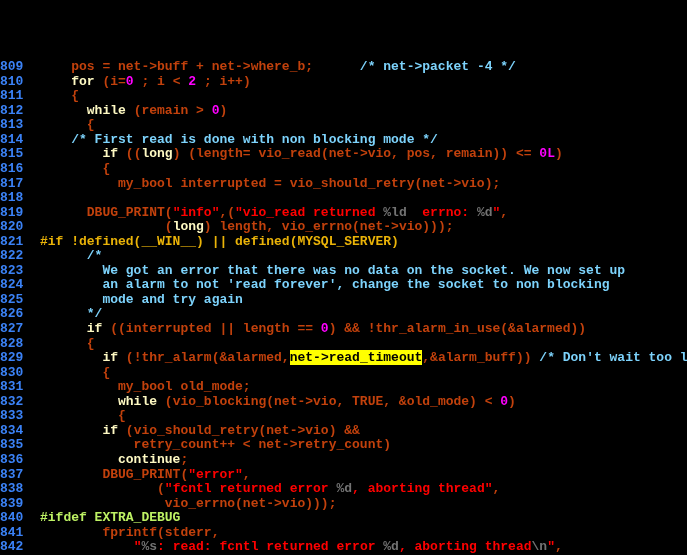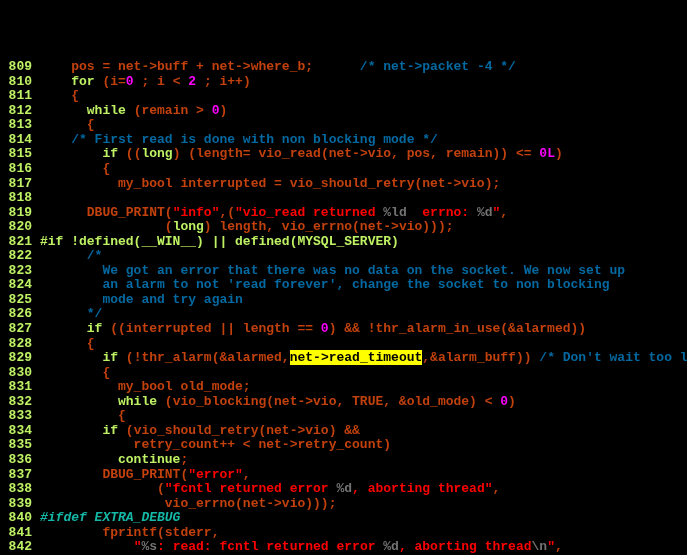--- a/index.html
+++ b/index.html
@@ -15,37 +15,36 @@
       line-height: 1.12;
       color: #cccccc;
       padding: 2px 0;
       white-space: pre;
       overflow: hidden;
     }
     .code-line {
       display: flex;
     }
     .line-number {
-      color: #bef264;
+      color: #3b82f6;
       width: 40px;
-      text-align: right;
       padding-right: 8px;
       flex-shrink: 0;
     }
     .code-content {
       flex: 1;
     }
-    .keyword { color: #bef264; }
+    .keyword { color: #fef9c3; }
     .number { color: #ff00ff; }
-    .comment { color: #0369a1; }
+    .comment { color: #7dd3fc; }
     .string { color: #ff0000; }
     .text { color: #c2410c; }
     .highlight { background-color: #ffff00; color: #000000; }
-    .preprocessor { color: #bef264; }
-    .preprocessor2 { color: #14b8a6; font-style: italic; }
+    .preprocessor { color: #eab308; }
+    .preprocessor2 { color: #bef264; }
     .escape { color: #737373; }
   </style>
 </head>
 <body>
 
 
 
 <div id="code-container"><div class="code-line"><span class="line-number">809</span><span class="code-content"><span class="text">    pos = net-&gt;buff + net-&gt;where_b;      </span><span class="comment">/* net-&gt;packet -4 */</span></span></div><div class="code-line"><span class="line-number">810</span><span class="code-content"><span class="text">    </span><span class="keyword">for</span><span class="text"> (i=</span><span class="number">0</span><span class="text"> ; i &lt; </span><span class="number">2</span><span class="text"> ; i++)</span></span></div><div class="code-line"><span class="line-number">811</span><span class="code-content"><span class="text">    {</span></span></div><div class="code-line"><span class="line-number">812</span><span class="code-content"><span class="text">      </span><span class="keyword">while</span><span class="text"> (remain &gt; </span><span class="number">0</span><span class="text">)</span></span></div><div class="code-line"><span class="line-number">813</span><span class="code-content"><span class="text">      {</span></span></div><div class="code-line"><span class="line-number">814</span><span class="code-content"><span class="text">    </span><span class="comment">/* First read is done with non blocking mode */</span></span></div><div class="code-line"><span class="line-number">815</span><span class="code-content"><span class="text">        </span><span class="keyword">if</span><span class="text"> ((</span><span class="keyword">long</span><span class="text">) (length= vio_read(net-&gt;vio, pos, remain)) &lt;= </span><span class="number">0L</span><span class="text">)</span></span></div><div class="code-line"><span class="line-number">816</span><span class="code-content"><span class="text">        {</span></span></div><div class="code-line"><span class="line-number">817</span><span class="code-content"><span class="text">          my_bool interrupted = vio_should_retry(net-&gt;vio);</span></span></div><div class="code-line"><span class="line-number">818</span><span class="code-content"><span class="text"></span></span></div><div class="code-line"><span class="line-number">819</span><span class="code-content"><span class="text">      DBUG_PRINT(</span><span class="string">"info"</span><span class="text">,(</span><span class="string">"vio_read returned </span><span class="escape">%ld</span><span class="string">  errno: </span><span class="escape">%d</span><span class="string">"</span><span class="text">,</span></span></div><div class="code-line"><span class="line-number">820</span><span class="code-content"><span class="text">                (</span><span class="keyword">long</span><span class="text">) length, vio_errno(net-&gt;vio)));</span></span></div><div class="code-line"><span class="line-number">821</span><span class="code-content"><span class="preprocessor">#if !defined(__WIN__) || defined(MYSQL_SERVER)</span></span></div><div class="code-line"><span class="line-number">822</span><span class="code-content"><span class="text">      </span><span class="comment">/*</span></span></div><div class="code-line"><span class="line-number">823</span><span class="code-content"><span class="comment">        We got an error that there was no data on the socket. We now set up</span></span></div><div class="code-line"><span class="line-number">824</span><span class="code-content"><span class="comment">        an alarm to not 'read forever', change the socket to non blocking</span></span></div><div class="code-line"><span class="line-number">825</span><span class="code-content"><span class="comment">        mode and try again</span></span></div><div class="code-line"><span class="line-number">826</span><span class="code-content"><span class="text">      </span><span class="comment">*/</span></span></div><div class="code-line"><span class="line-number">827</span><span class="code-content"><span class="text">      </span><span class="keyword">if</span><span class="text"> ((interrupted || length == </span><span class="number">0</span><span class="text">) &amp;&amp; !thr_alarm_in_use(&amp;alarmed))</span></span></div><div class="code-line"><span class="line-number">828</span><span class="code-content"><span class="text">      {</span></span></div><div class="code-line"><span class="line-number">829</span><span class="code-content"><span class="text">        </span><span class="keyword">if</span><span class="text"> (!thr_alarm(&amp;alarmed,</span><span class="highlight">net-&gt;read_timeout</span><span class="text">,&amp;alarm_buff)) </span><span class="comment">/* Don't wait too long */</span></span></div><div class="code-line"><span class="line-number">830</span><span class="code-content"><span class="text">        {</span></span></div><div class="code-line"><span class="line-number">831</span><span class="code-content"><span class="text">          my_bool old_mode;</span></span></div><div class="code-line"><span class="line-number">832</span><span class="code-content"><span class="text">          </span><span class="keyword">while</span><span class="text"> (vio_blocking(net-&gt;vio, TRUE, &amp;old_mode) &lt; </span><span class="number">0</span><span class="text">)</span></span></div><div class="code-line"><span class="line-number">833</span><span class="code-content"><span class="text">          {</span></span></div><div class="code-line"><span class="line-number">834</span><span class="code-content"><span class="text">        </span><span class="keyword">if</span><span class="text"> (vio_should_retry(net-&gt;vio) &amp;&amp;</span></span></div><div class="code-line"><span class="line-number">835</span><span class="code-content"><span class="text">            retry_count++ &lt; net-&gt;retry_count)</span></span></div><div class="code-line"><span class="line-number">836</span><span class="code-content"><span class="text">          </span><span class="keyword">continue</span><span class="text">;</span></span></div><div class="code-line"><span class="line-number">837</span><span class="code-content"><span class="text">        DBUG_PRINT(</span><span class="string">"error"</span><span class="text">,</span></span></div><div class="code-line"><span class="line-number">838</span><span class="code-content"><span class="text">               (</span><span class="string">"fcntl returned error </span><span class="escape">%d</span><span class="string">, aborting thread"</span><span class="text">,</span></span></div><div class="code-line"><span class="line-number">839</span><span class="code-content"><span class="text">                vio_errno(net-&gt;vio)));</span></span></div><div class="code-line"><span class="line-number">840</span><span class="code-content"><span class="preprocessor2">#ifdef EXTRA_DEBUG</span></span></div><div class="code-line"><span class="line-number">841</span><span class="code-content"><span class="text">        fprintf(stderr,</span></span></div><div class="code-line"><span class="line-number">842</span><span class="code-content"><span class="text">            </span><span class="string">"</span><span class="escape">%s</span><span class="string">: read: fcntl returned error </span><span class="escape">%d</span><span class="string">, aborting thread</span><span class="escape">\n</span><span class="string">"</span><span class="text">,</span></span></div><div class="code-line"><span class="line-number">843</span><span class="code-content"><span class="text">            my_progname,vio_errno(net-&gt;vio));</span></span></div></div>
 
 

